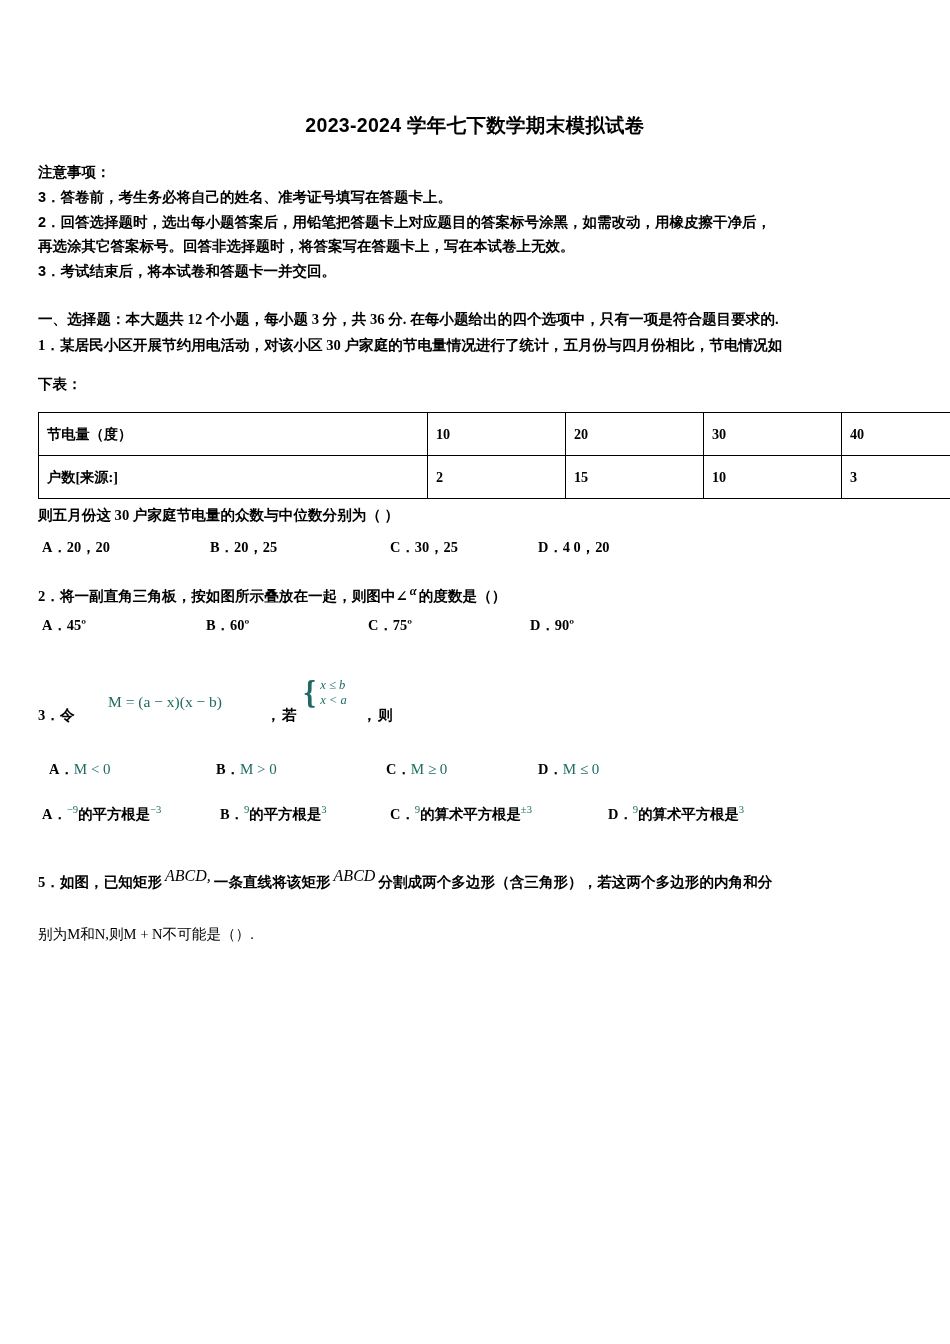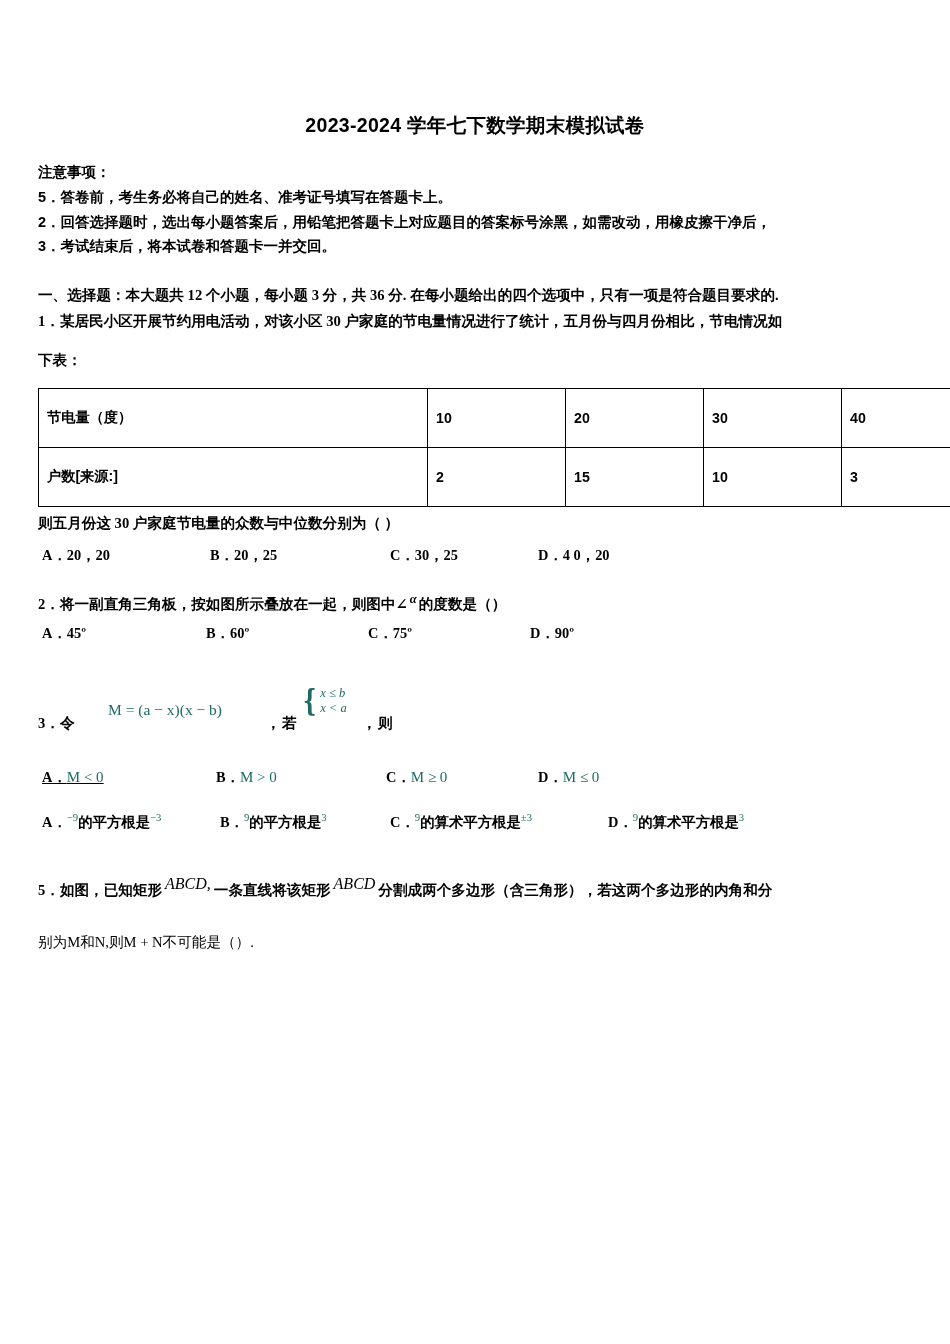--- a/index.html
+++ b/index.html
@@ -73,22 +73,22 @@
 
   table.freq {
     margin-top: 16px;
     border-collapse: collapse;
     width: 858px;
     table-layout: fixed;
   }
   table.freq td {
     border: 1.4px solid #000;
     height: 42px;
-    padding: 8px 8px;
-    font-family: Liberation Sans, sans-serif;
+    padding: 0 8px;
+    font-family: Liberation Serif, serif;
     font-weight: bold;
     font-size: 14.2px;
     vertical-align: middle;
   }
   td.c-label { width: 372px; }
   td.c-v { width: 121px; }
 
   .after-table {
     margin-top: 7px;
     font-weight: bold;
@@ -147,21 +147,21 @@
   .q3 .brace .bchar {
     font-size: 30px; line-height: 30px; color: #1f6b63;
     font-family: "DejaVu Serif", serif; margin-right: 1px;
     transform: scaleX(0.7);
   }
   .q3 .brace .rows { display: inline-block; }
   .q3 .comma2 { position: absolute; left: 324px; top: 30px; }
   .q3 .ze { position: absolute; left: 340px; top: 30px; }
 
   .q3-opts { margin-top: 22px; height: 30px; }
-  .q3-opts .op-a { left: 4px; text-decoration: underline; }
+  .q3-opts .op-a { left: 11px; }
   .q3-opts .op-b { left: 178px; }
   .q3-opts .op-c { left: 348px; }
   .q3-opts .op-d { left: 500px; }
   .q3-opts .mathtext { font-size: 15px; }
 
   .q4 { margin-top: 30px; font-weight: bold; font-size: 14.6px; }
   .q4-opts { margin-top: 13px; position: relative; height: 30px; font-weight: bold; font-size: 14.4px; }
   .q4-opts .o4a { position: absolute; left: 4px; top: 2px; white-space: nowrap; }
   .q4-opts .o4b { position: absolute; left: 182px; top: 2px; white-space: nowrap; }
   .q4-opts .o4c { position: absolute; left: 352px; top: 2px; white-space: nowrap; }
@@ -180,22 +180,23 @@
 </head>
 <body>
 
 <div class="page">
 
   <div class="doc-title">2023-2024 学年七下数学期末模拟试卷</div>
 
   <div class="body-col">
 
     <div class="notice-head">注意事项：</div>
-    <div class="notice-line">5．答卷前，考生务必将自己的姓名、准考证号填写在答题卡上。</div>
+    <div class="notice-line">3．答卷前，考生务必将自己的姓名、准考证号填写在答题卡上。</div>
     <div class="notice-line">2．回答选择题时，选出每小题答案后，用铅笔把答题卡上对应题目的答案标号涂黑，如需改动，用橡皮擦干净后，</div>
+    <div class="notice-line">再选涂其它答案标号。回答非选择题时，将答案写在答题卡上，写在本试卷上无效。</div>
     <div class="notice-line">3．考试结束后，将本试卷和答题卡一并交回。</div>
 
     <div class="section-head">一、选择题：本大题共 12 个小题，每小题 3 分，共 36 分. 在每小题给出的四个选项中，只有一项是符合题目要求的.</div>
 
     <div class="q-line q1-line1">1．某居民小区开展节约用电活动，对该小区 30 户家庭的节电量情况进行了统计，五月份与四月份相比，节电情况如</div>
     <div class="q-line q1-line2">下表：</div>
 
     <table class="freq">
       <tbody>
           <tr>

